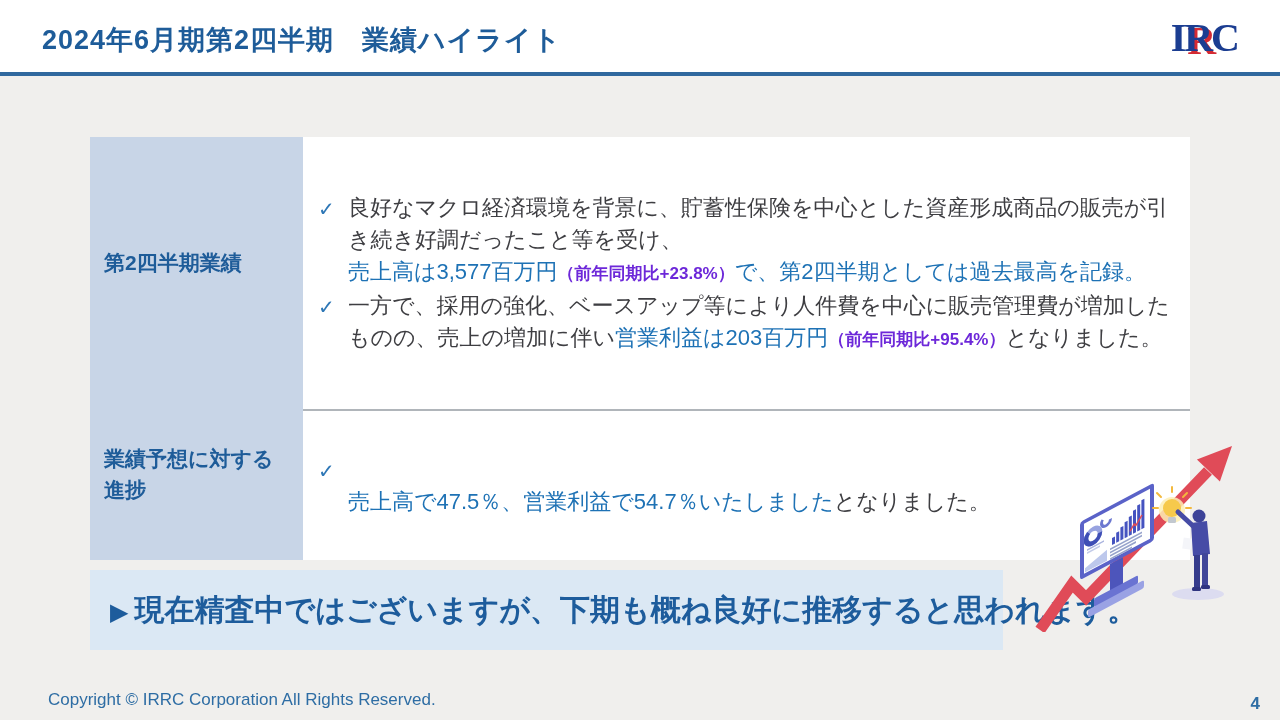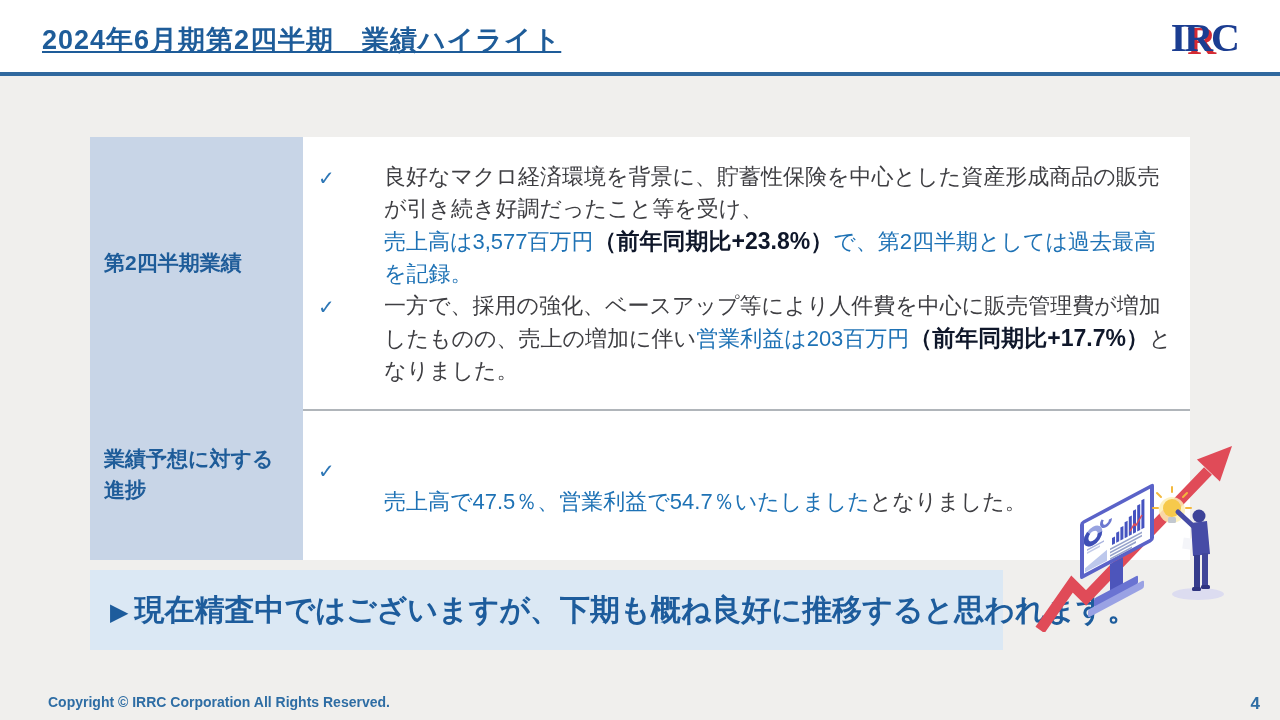--- a/index.html
+++ b/index.html
@@ -4,53 +4,53 @@
 <style>
   html,body{margin:0;padding:0;}
   body{width:1280px;height:720px;overflow:hidden;
        font-family:"Liberation Sans","DejaVu Sans",sans-serif;}
   .slide{position:relative;width:1280px;height:720px;background:#f0efed;overflow:hidden;}
 
   
   .header{position:absolute;top:0;left:0;width:1280px;height:76px;background:#ffffff;
           border-bottom:4px solid #30689e;box-sizing:border-box;
           display:flex;align-items:center;justify-content:space-between;padding:0 42px;}
-  .page-title{font-size:27px;font-weight:bold;color:#1e5c99;letter-spacing:1px;padding-top:8px;text-decoration:underline;}
+  .page-title{font-size:27px;font-weight:bold;color:#1e5c99;letter-spacing:1px;padding-top:8px;}
   .logo{font-family:"Liberation Serif","DejaVu Serif",serif;font-weight:bold;font-size:40px;
         color:#1b3d91;letter-spacing:-2px;line-height:1;padding-top:4px;}
   .logo .lr{position:relative;display:inline-block;}
   .logo .lr .red{position:absolute;left:3px;top:3px;color:#d42a33;}
   .logo .lr .navy{position:relative;}
 
   
   .highlights-table{position:absolute;left:90px;top:137px;width:1100px;
         display:grid;grid-template-columns:213px 887px;grid-template-rows:274px 149px;}
   .row-label{background:#c8d5e7;color:#1e5c99;font-weight:bold;font-size:21px;line-height:1.45;
         display:flex;align-items:center;box-sizing:border-box;padding:8px 12px 30px 14px;}
   .row-content{background:#ffffff;box-sizing:border-box;padding:10px 18px 10px 15px;
         display:flex;flex-direction:column;justify-content:center;}
   .highlights-table > :nth-child(4){box-shadow:0 -2px 0 0 #b0b5ba;}
   .item{display:flex;align-items:flex-start;font-size:22px;line-height:32px;color:#3e3e42;}
   .check{flex:0 0 30px;color:#2e77b6;font-weight:bold;font-size:20px;padding-top:1px;}
-  .item-text{flex:1;margin-left:36px;}
+  .item-text{flex:1;}
   .seg-normal{color:#3e3e42;}
   .seg-emphasis{color:#1e72b5;font-weight:normal;}
-  .seg-emphasis_small{color:#0f172a;font-weight:bold;font-size:23px;}
+  .seg-emphasis_small{color:#6d28d9;font-weight:bold;font-size:17px;}
 
   
   .banner{position:absolute;left:90px;top:570px;width:913px;height:80px;background:#dbe8f4;
         display:flex;align-items:center;z-index:1;}
   .banner-inner{white-space:nowrap;padding-left:20px;font-size:30px;font-weight:bold;color:#1d5c9c;}
   .banner-arrow{font-size:24px;margin-right:6px;}
 
   
   .illustration{position:absolute;left:1020px;top:426px;width:220px;height:206px;z-index:2;}
 
   
-  .copyright{position:absolute;left:48px;bottom:10px;font-size:14px;font-weight:bold;color:#2e6da4;text-align:center;}
+  .copyright{position:absolute;left:48px;bottom:10px;font-size:17px;font-weight:normal;color:#2e6da4;text-align:center;}
   .page-number{position:absolute;right:20px;bottom:6px;font-size:17px;font-weight:bold;color:#2e6da4;}
 </style>
 </head>
 <body>
 
 <div class="slide">
 
   <div class="header">
     <div class="page-title">2024年6月期第2四半期　業績ハイライト</div>
     <div class="logo"><span>I</span><span class="lr"><span class="red">R</span><span class="navy">R</span></span><span>C</span></div>
@@ -58,21 +58,21 @@
 
   <div class="highlights-table">
     <div class="row-label">第2四半期業績</div>
     <div class="row-content">
         <div class="item">
           <span class="check">✓</span>
           <div class="item-text"><span class="seg-normal">良好なマクロ経済環境を背景に、貯蓄性保険を中心とした資産形成商品の販売が引き続き好調だったこと等を受け、</span><br><span class="seg-emphasis">売上高は3,577百万円</span><span class="seg-emphasis_small">（前年同期比+23.8%）</span><span class="seg-emphasis">で、第2四半期としては過去最高を記録。</span></div>
         </div>
         <div class="item">
           <span class="check">✓</span>
-          <div class="item-text"><span class="seg-normal">一方で、採用の強化、ベースアップ等により人件費を中心に販売管理費が増加したものの、売上の増加に伴い</span><span class="seg-emphasis">営業利益は203百万円</span><span class="seg-emphasis_small">（前年同期比+17.7%）</span><span class="seg-normal">となりました。</span></div>
+          <div class="item-text"><span class="seg-normal">一方で、採用の強化、ベースアップ等により人件費を中心に販売管理費が増加したものの、売上の増加に伴い</span><span class="seg-emphasis">営業利益は203百万円</span><span class="seg-emphasis_small">（前年同期比+95.4%）</span><span class="seg-normal">となりました。</span></div>
         </div>
       </div>
 
     <div class="row-label">業績予想に対する進捗</div>
     <div class="row-content">
         <div class="item">
           <span class="check">✓</span>
           <div class="item-text"><br><span class="seg-emphasis">売上高で47.5％、営業利益で54.7％いたしました</span><span class="seg-normal">となりました。</span></div>
         </div>
       </div>

